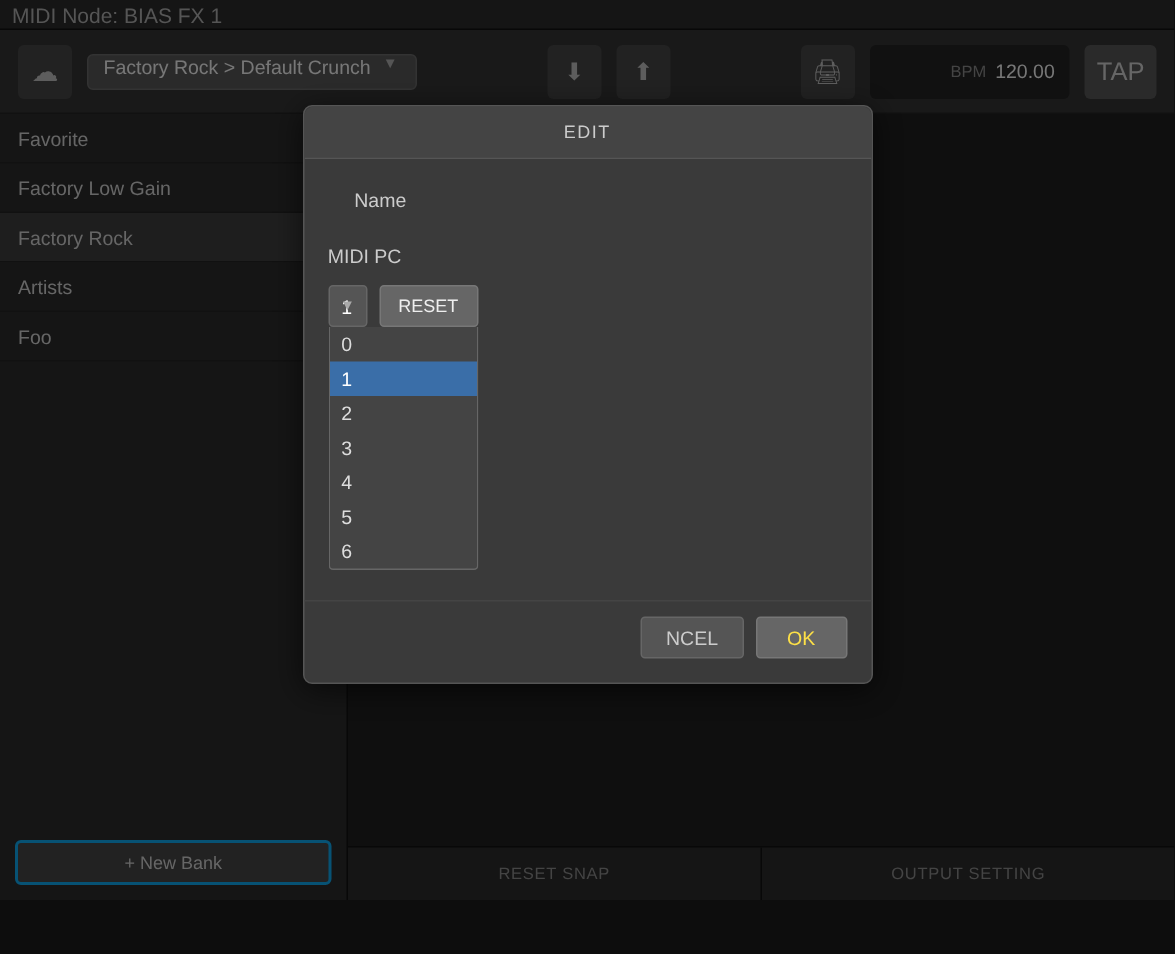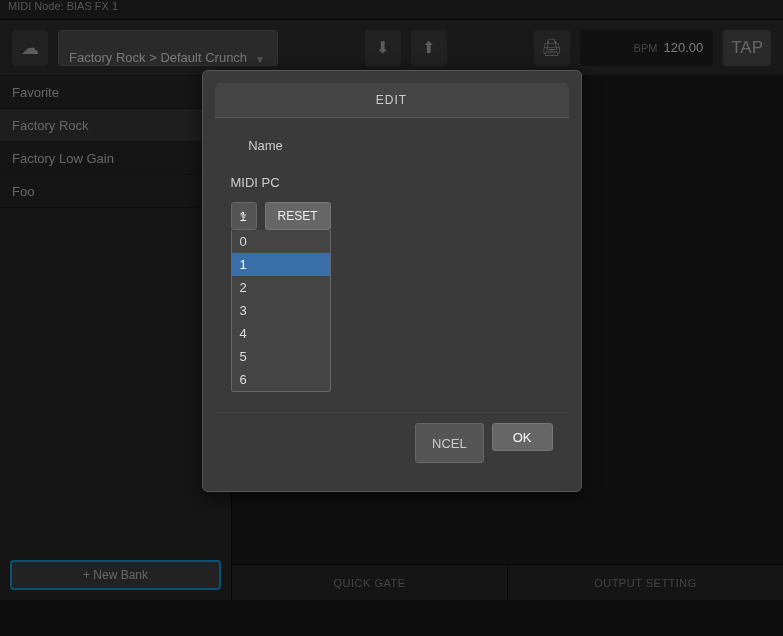--- a/index.html
+++ b/index.html
@@ -12,22 +12,23 @@
       color: #ccc;
       overflow: hidden;
       position: relative;
     }
 
     
     .title-bar {
       background: #2a2a2a;
       height: 20px;
       display: flex;
+      align-items: center;
       padding: 0 8px;
-      font-size: 11px;
+      font-size: 14px;
       color: #aaa;
       border-bottom: 1px solid #111;
     }
 
     
     .top-toolbar {
       background: #333;
       height: 56px;
       display: flex;
       align-items: center;
@@ -42,23 +43,23 @@
       border-radius: 4px;
       display: flex; align-items: center; justify-content: center;
       cursor: pointer;
       color: #bbb;
       font-size: 18px;
     }
     .preset-selector {
       background: #555;
       border: 1px solid #666;
       border-radius: 4px;
-      height: 36px;
-      display: flex;
-      align-items: flex-end;
+      height: 24px;
+      display: flex;
+      align-items: flex-start;
       padding: 0 10px;
       cursor: pointer;
       color: #eee;
       font-size: 13px;
       gap: 8px;
       min-width: 220px;
     }
     .preset-selector .arrow { color: #aaa; font-size: 10px; }
     .toolbar-spacer { flex: 1; }
     .toolbar-icon-btn {
@@ -183,21 +184,21 @@
       display: flex;
       align-items: flex-start;
       justify-content: center;
       padding-top: 70px;
     }
     .modal {
       background: #3a3a3a;
       border: 1px solid #555;
       border-radius: 6px;
       width: 380px;
-      padding: 12px;
+      padding: 0;
       box-shadow: 0 4px 20px rgba(0,0,0,0.6);
       position: relative;
     }
     .modal-header {
       background: #444;
       border-radius: 6px 6px 0 0;
       padding: 10px 16px;
       text-align: center;
       font-size: 12px;
       color: #ccc;
@@ -312,33 +313,33 @@
       justify-content: flex-end;
       gap: 8px;
       padding: 10px 16px 16px;
       border-top: 1px solid #444;
       margin-top: 4px;
     }
     .cancel-btn {
       background: #555;
       border: 1px solid #666;
       border-radius: 3px;
-      height: 40px;
+      height: 28px;
       padding: 0 16px;
       color: #ccc;
       font-size: 13px;
       cursor: pointer;
     }
     .ok-btn {
       background: #666;
       border: 1px solid #777;
       border-radius: 3px;
       height: 28px;
       padding: 0 20px;
-      color: #ffffff;
+      color: #fde047;
       font-size: 13px;
       cursor: pointer;
     }
   </style>
 </head>
 <body>
 
 <div class="title-bar">
   <span>MIDI Node: BIAS FX 1</span>
 </div>
@@ -363,26 +364,30 @@
   </div>
 </div>
 
 <div class="main-layout">
 
   <div class="sidebar">
     <div class="sidebar-item">
       <span>Favorite</span>
       <span class="chevron">›</span>
     </div>
+    <div class="sidebar-item">
+      <span>Factory Low Gain</span>
+      <span class="chevron">›</span>
+    </div>
     <div class="sidebar-item active">
       <span>Factory Rock</span>
       <span class="chevron">›</span>
     </div>
     <div class="sidebar-item">
-      <span>Factory Low Gain</span>
+      <span>Artists</span>
       <span class="chevron">›</span>
     </div>
     <div class="sidebar-item">
       <span>Foo</span>
       <span class="chevron">›</span>
     </div>
     <div class="sidebar-bottom">
       <div class="new-bank-btn">
         <span>+ New Bank</span>
       </div>
@@ -428,21 +433,21 @@
         <span>Pop Rock</span>
       </div>
       <div class="preset-item">
         <span class="preset-star">☆</span>
         <span>USA Metal</span>
       </div>
     </div>
 
     <div class="bottom-bar">
       <div class="bottom-section">
-        <span>QUICK GATE</span>
+        <span>RESET SNAP</span>
       </div>
       <div class="bottom-section">
         <span>OUTPUT SETTING</span>
       </div>
     </div>
   </div>
 </div>
 
 <div class="modal-overlay">
   <div class="modal">

